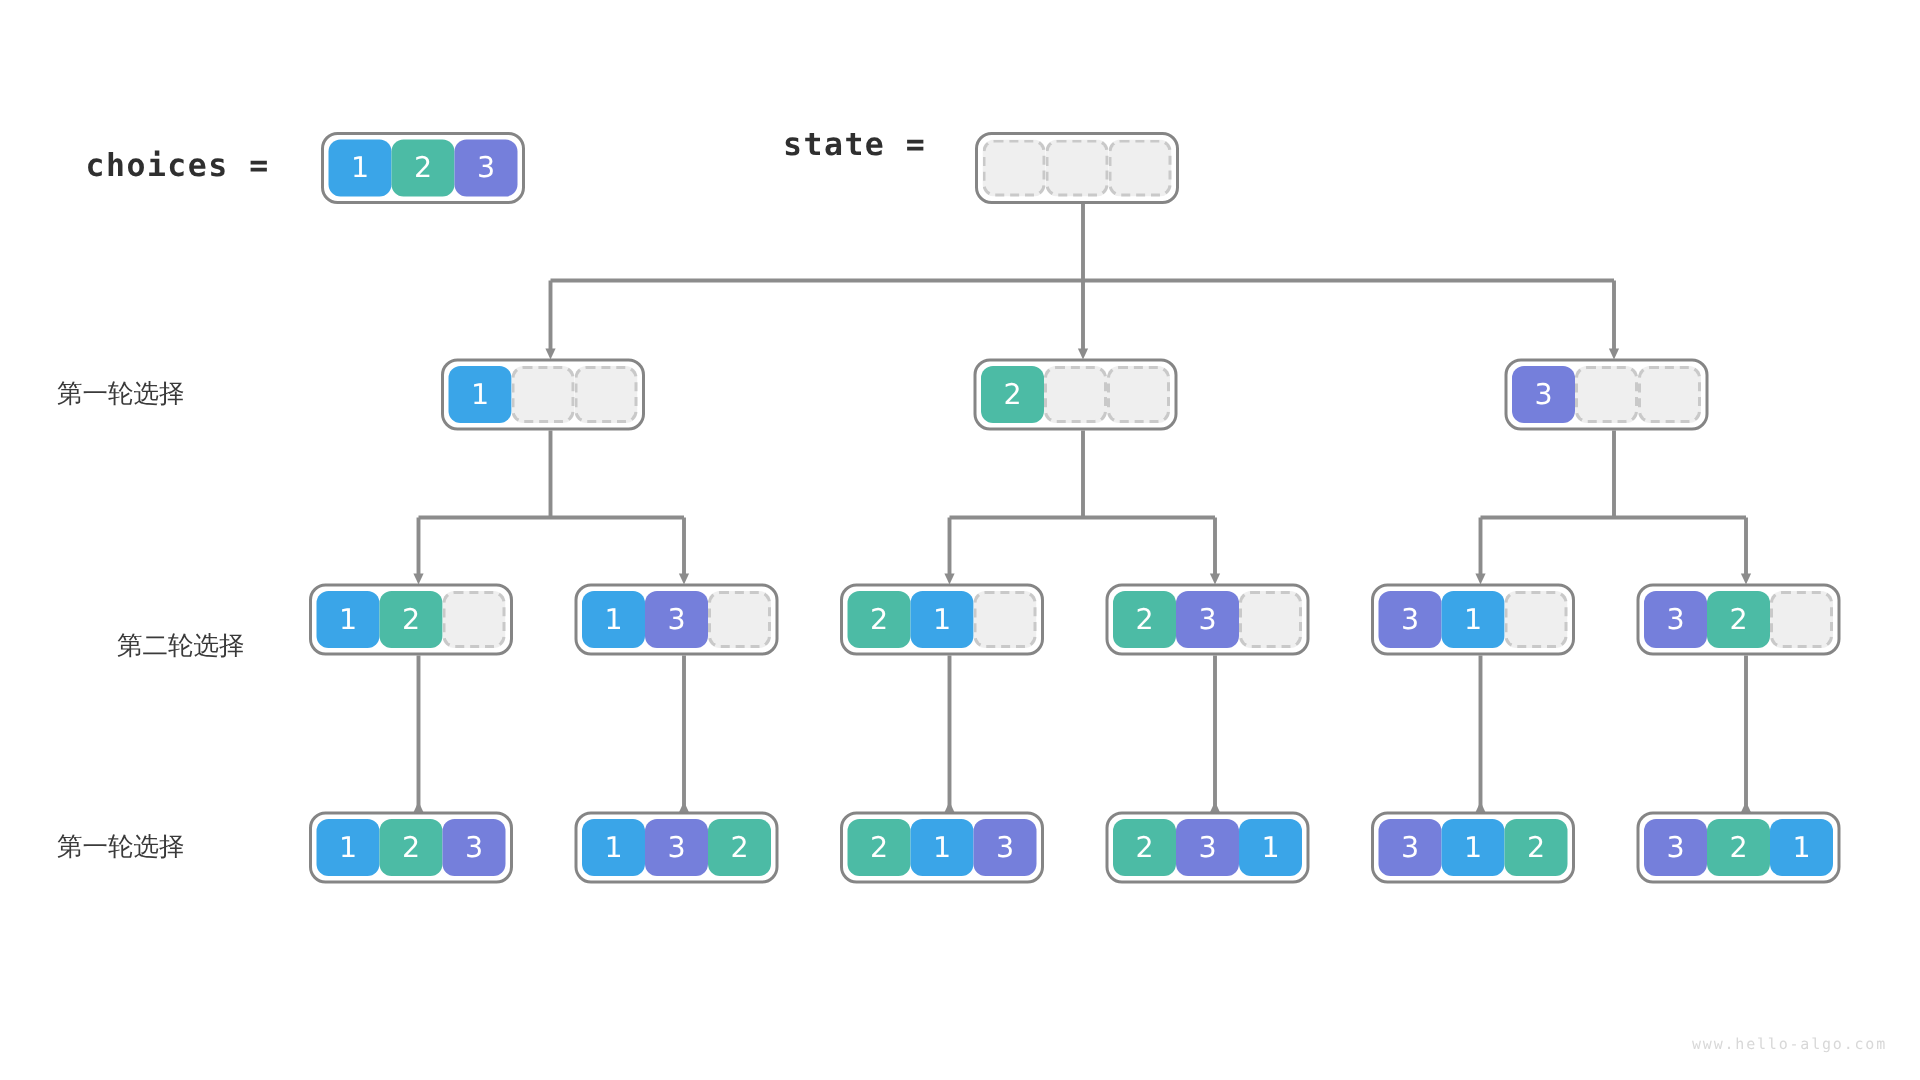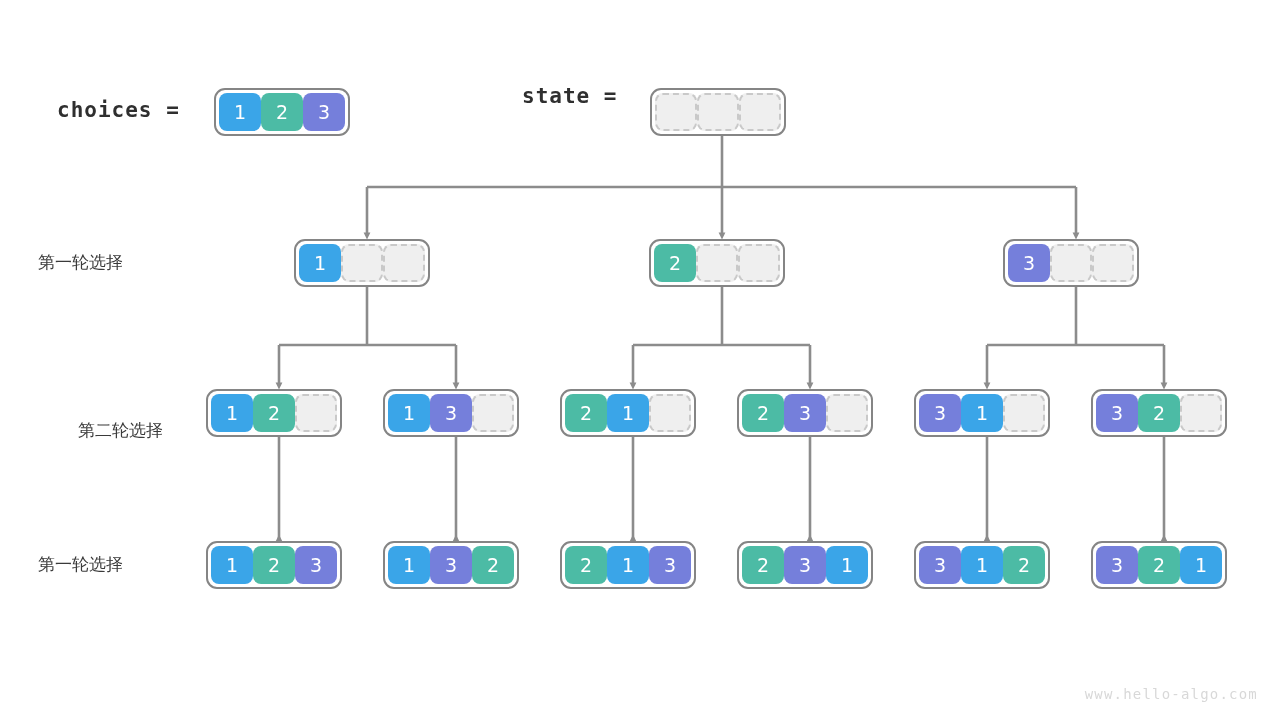--- a/index.html
+++ b/index.html
@@ -72,21 +72,21 @@
   .cell.empty {
     background: #efefef;
     border: 2px dashed #c9c9c9;
     color: transparent;
   }
   .watermark {
     position: absolute;
     right: 22px;
     bottom: 18px;
     font-family: "DejaVu Sans Mono", "Liberation Mono", monospace;
-    font-size: 14px;
+    font-size: 10px;
     color: #d8d8d8;
     letter-spacing: 1.2px;
     white-space: nowrap;
   }
 </style>
 </head>
 <body>
 
 <div id="canvas">
 

